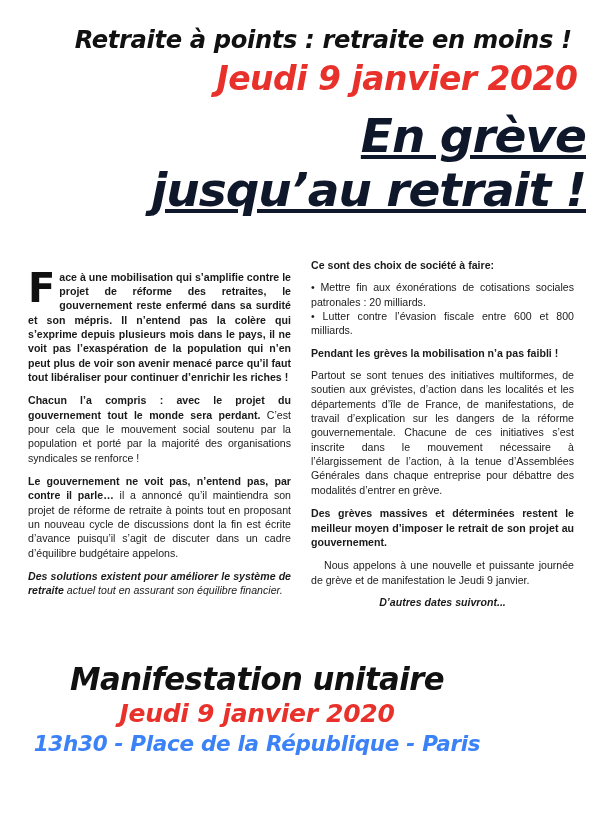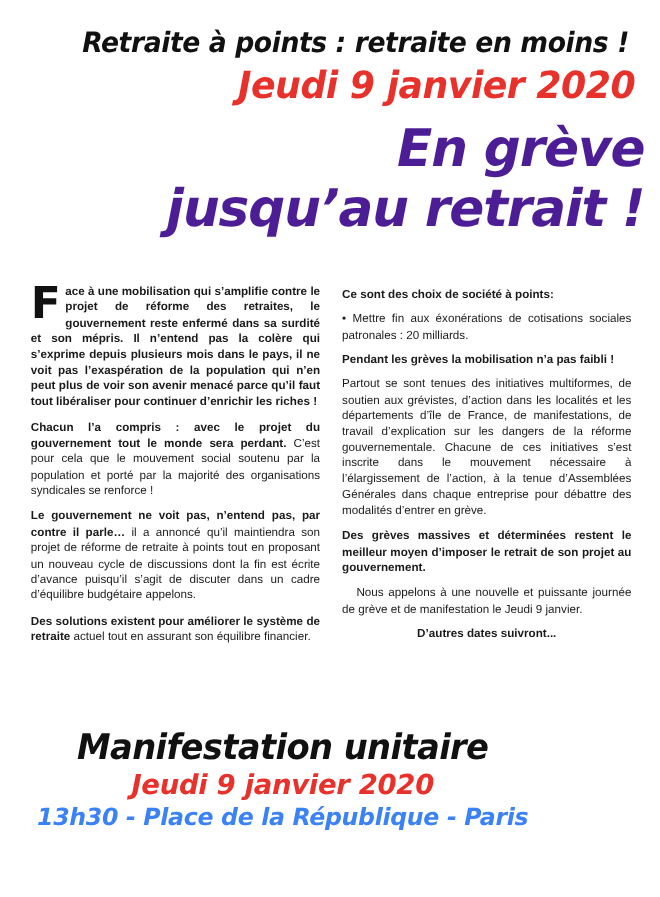--- a/index.html
+++ b/index.html
@@ -43,26 +43,27 @@
     line-height: 1.18;
     margin-top: 6px;
     letter-spacing: -0.5px;
     transform: scaleX(0.97);
     white-space: nowrap;
   }
   .slogan {
     font-family: "DejaVu Sans", sans-serif;
     font-weight: bold;
     font-style: italic;
-    color: #4c1d95;
+    color: #0f172a;
     font-size: 47px;
     line-height: 1.18;
     letter-spacing: -1px;
     margin-top: 10px;
     white-space: nowrap;
+    text-decoration: underline;
   }
   .slogan-line2 {
     margin-top: -2px;
     font-size: 47px;
   }
 
   
   .columns {
     position: absolute;
     top: 258px;
@@ -75,21 +76,21 @@
   .col {
     width: 265px;
     font-size: 10.6px;
     line-height: 1.355;
     text-align: justify;
     hyphens: auto;
   }
   .col p {
     margin: 0 0 9px 0;
   }
-  .col p:last-child { margin-bottom: 0; }
+  .col p:last-child { margin-bottom: 0; font-style: italic; }
   .b { font-weight: bold; }
 
   
   .dropcap-para::first-letter {
     float: left;
     font-family: "DejaVu Sans", sans-serif;
     font-weight: bold;
     font-size: 40px;
     line-height: 0.82;
     padding: 2px 4px 0 0;
@@ -177,23 +178,24 @@
     <p class="dropcap-para b">Face à une mobilisation qui s’amplifie contre le projet de réforme des retraites, le gouvernement reste enfermé dans sa surdité et son mépris. Il n’entend pas la colère qui s’exprime depuis plusieurs mois dans le pays, il ne voit pas l’exaspération de la population qui n’en peut plus de voir son avenir menacé parce qu’il faut tout libéraliser pour continuer d’enrichir les riches !</p>
 
     <p><span class="b">Chacun l’a compris : avec le projet du gouvernement tout le monde sera perdant.</span><span> C’est pour cela que le mouvement social soutenu par la population et porté par la majorité des organisations syndicales se renforce !</span></p>
 
     <p><span class="b">Le gouvernement ne voit pas, n’entend pas, par contre il parle…</span><span> il a annoncé qu’il maintiendra son projet de réforme de retraite à points tout en proposant un nouveau cycle de discussions dont la fin est écrite d’avance puisqu’il s’agit de discuter  dans un cadre d’équilibre budgétaire appelons.</span></p>
 
     <p><span class="b">Des solutions existent pour améliorer le système de retraite</span><span> actuel tout en assurant son équilibre financier.</span></p>
   </div>
 
   <div class="col">
-    <p class="b tight">Ce sont des choix de société à points:</p>
+    <p class="b tight">Ce sont des choix de société à faire:</p>
     <ul class="bullets tight">
       <li>Mettre fin aux éxonérations de cotisations sociales patronales : 20 milliards.</li>
+      <li>Lutter contre l’évasion fiscale entre 600 et 800 milliards.</li>
     </ul>
 
     <p class="b tight">Pendant les grèves la mobilisation n’a pas faibli !</p>
     <p>Partout se sont tenues des initiatives multiformes, de soutien aux grévistes, d’action dans les localités et les départements d’île de France, de manifestations, de travail d’explication sur les dangers de la réforme  gouvernementale. Chacune de ces initiatives s’est inscrite dans le mouvement nécessaire à l’élargissement de l’action, à la tenue d’Assemblées Générales dans chaque entreprise pour débattre des modalités d’entrer en grève.</p>
 
     <p class="b">Des grèves massives et déterminées restent le meilleur moyen d’imposer le retrait de son projet au gouvernement.</p>
 
     <p class="indent tight">Nous appelons à une nouvelle et puissante journée de grève et de manifestation le Jeudi 9 janvier.</p>
     <p class="center b">D’autres dates suivront...</p>
   </div>

